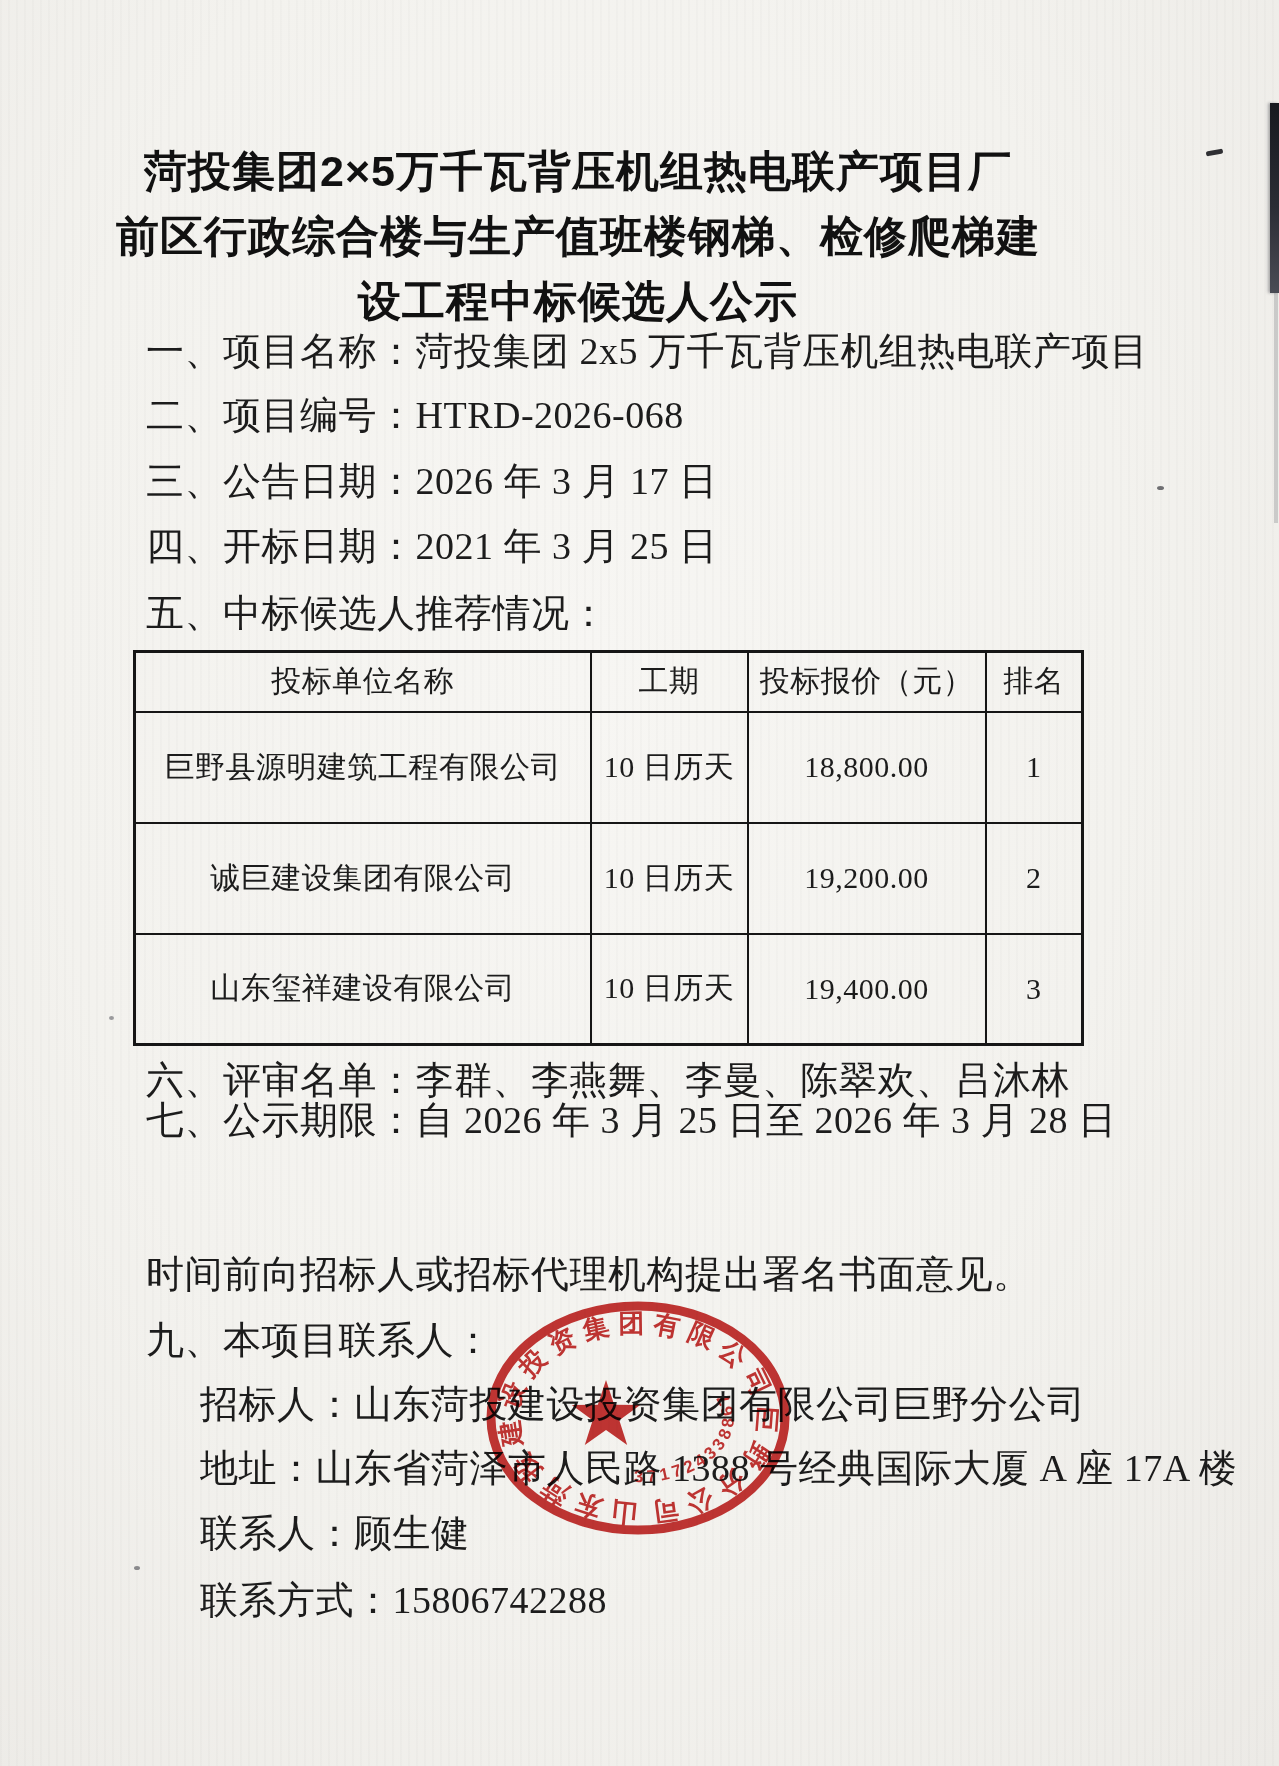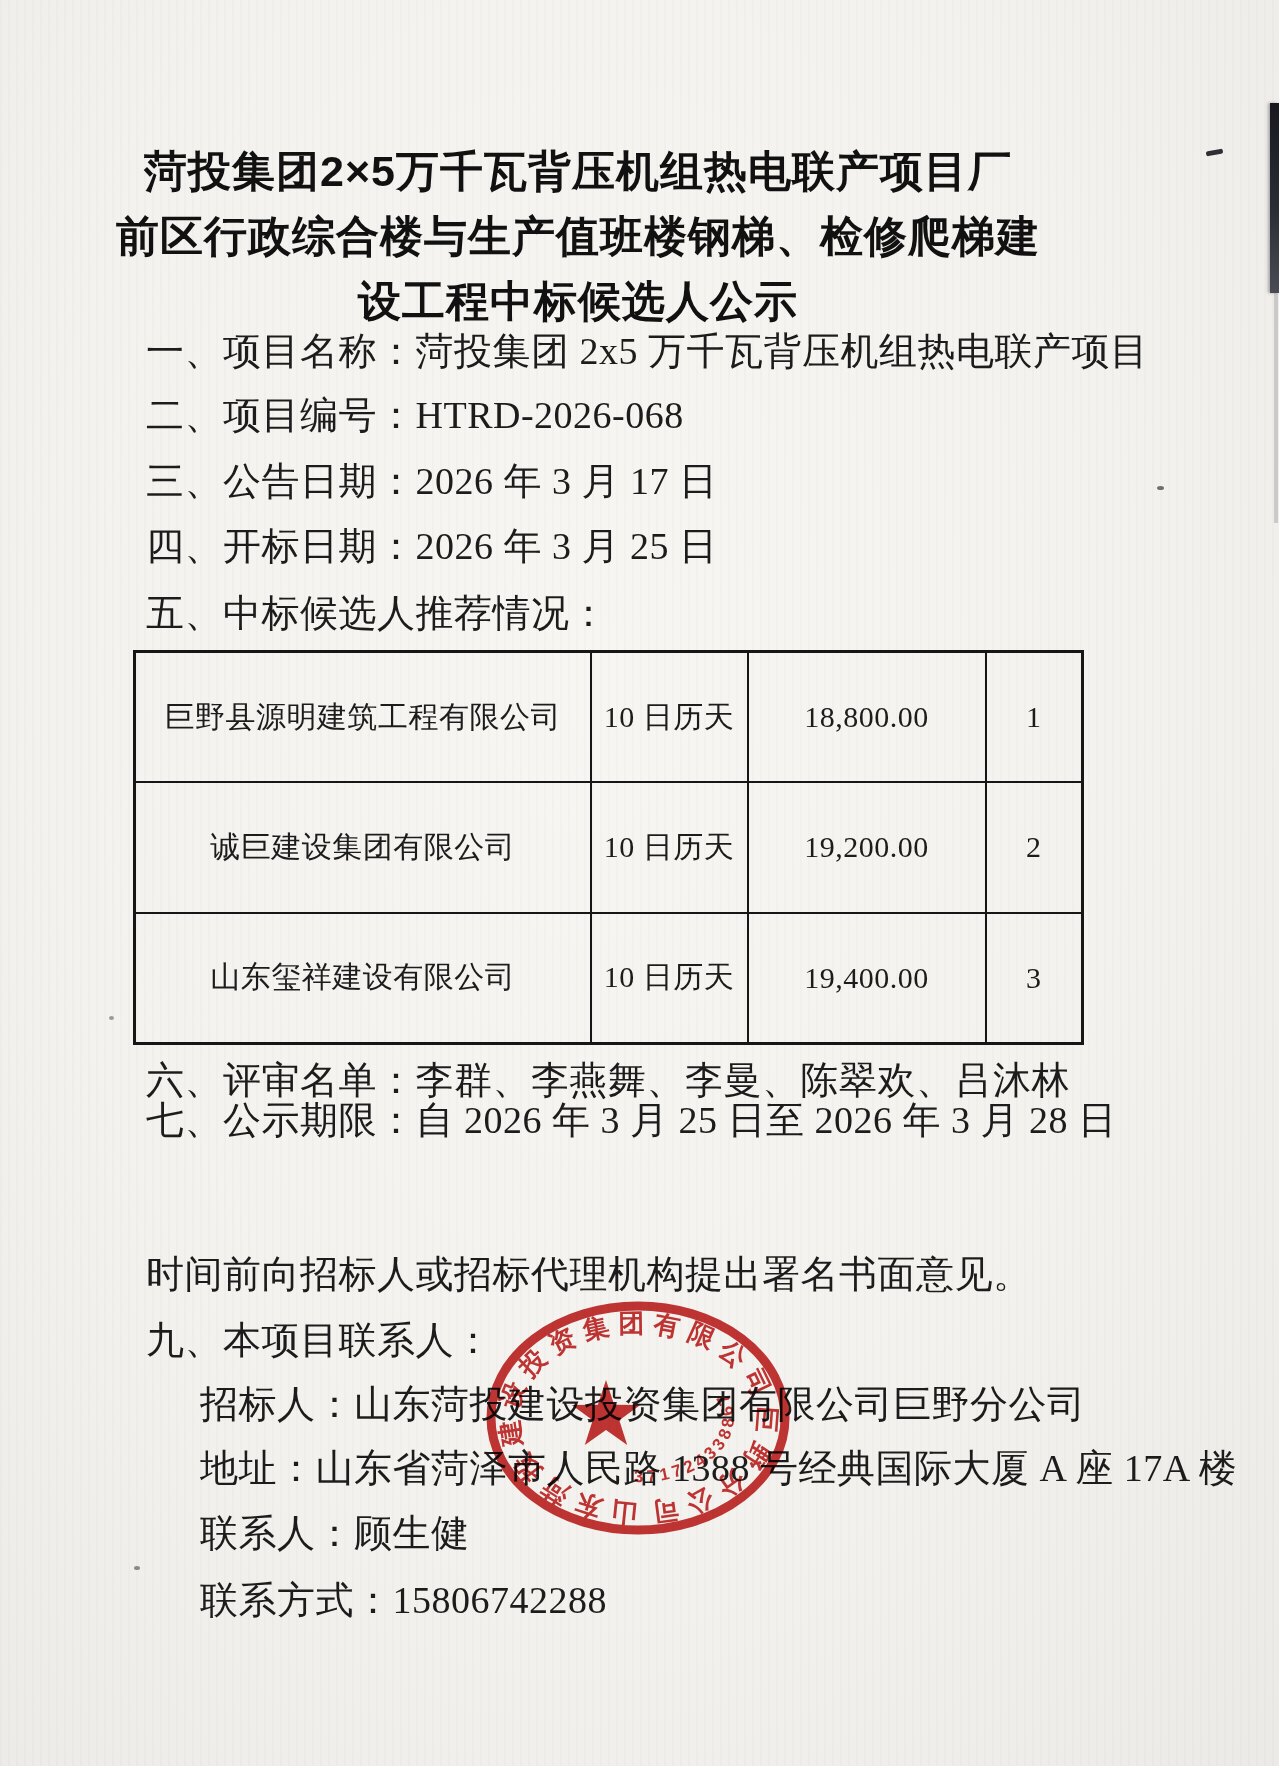--- a/index.html
+++ b/index.html
@@ -88,31 +88,37 @@
 
   <div class="title">
     <div>菏投集团2×5万千瓦背压机组热电联产项目厂</div>
     <div>前区行政综合楼与生产值班楼钢梯、检修爬梯建</div>
     <div>设工程中标候选人公示</div>
   </div>
 
   <div class="line num-item" style="top:332px">一、项目名称：菏投集团 2x5 万千瓦背压机组热电联产项目</div>
   <div class="line num-item" style="top:396px">二、项目编号：HTRD-2026-068</div>
   <div class="line num-item" style="top:462px">三、公告日期：2026 年 3 月 17 日</div>
-  <div class="line num-item" style="top:527px">四、开标日期：2026 年 3 月 25 日</div>
+  <div class="line num-item" style="top:527px">四、开标日期：2021 年 3 月 25 日</div>
   <div class="line num-item" style="top:594px">五、中标候选人推荐情况：</div>
 
   <table class="bids">
     <colgroup>
       <col style="width:456px">
         <col style="width:157px">
         <col style="width:238px">
         <col style="width:97px">
     </colgroup>
     <tbody>
+        <tr class="hrow">
+      <th>投标单位名称</th>
+      <th>工期</th>
+      <th>投标报价（元）</th>
+      <th>排名</th>
+    </tr>
     <tr class="brow">
       <td>巨野县源明建筑工程有限公司</td>
       <td>10 日历天</td>
       <td>18,800.00</td>
       <td>1</td>
     </tr>
     <tr class="brow">
       <td>诚巨建设集团有限公司</td>
       <td>10 日历天</td>
       <td>19,200.00</td>

